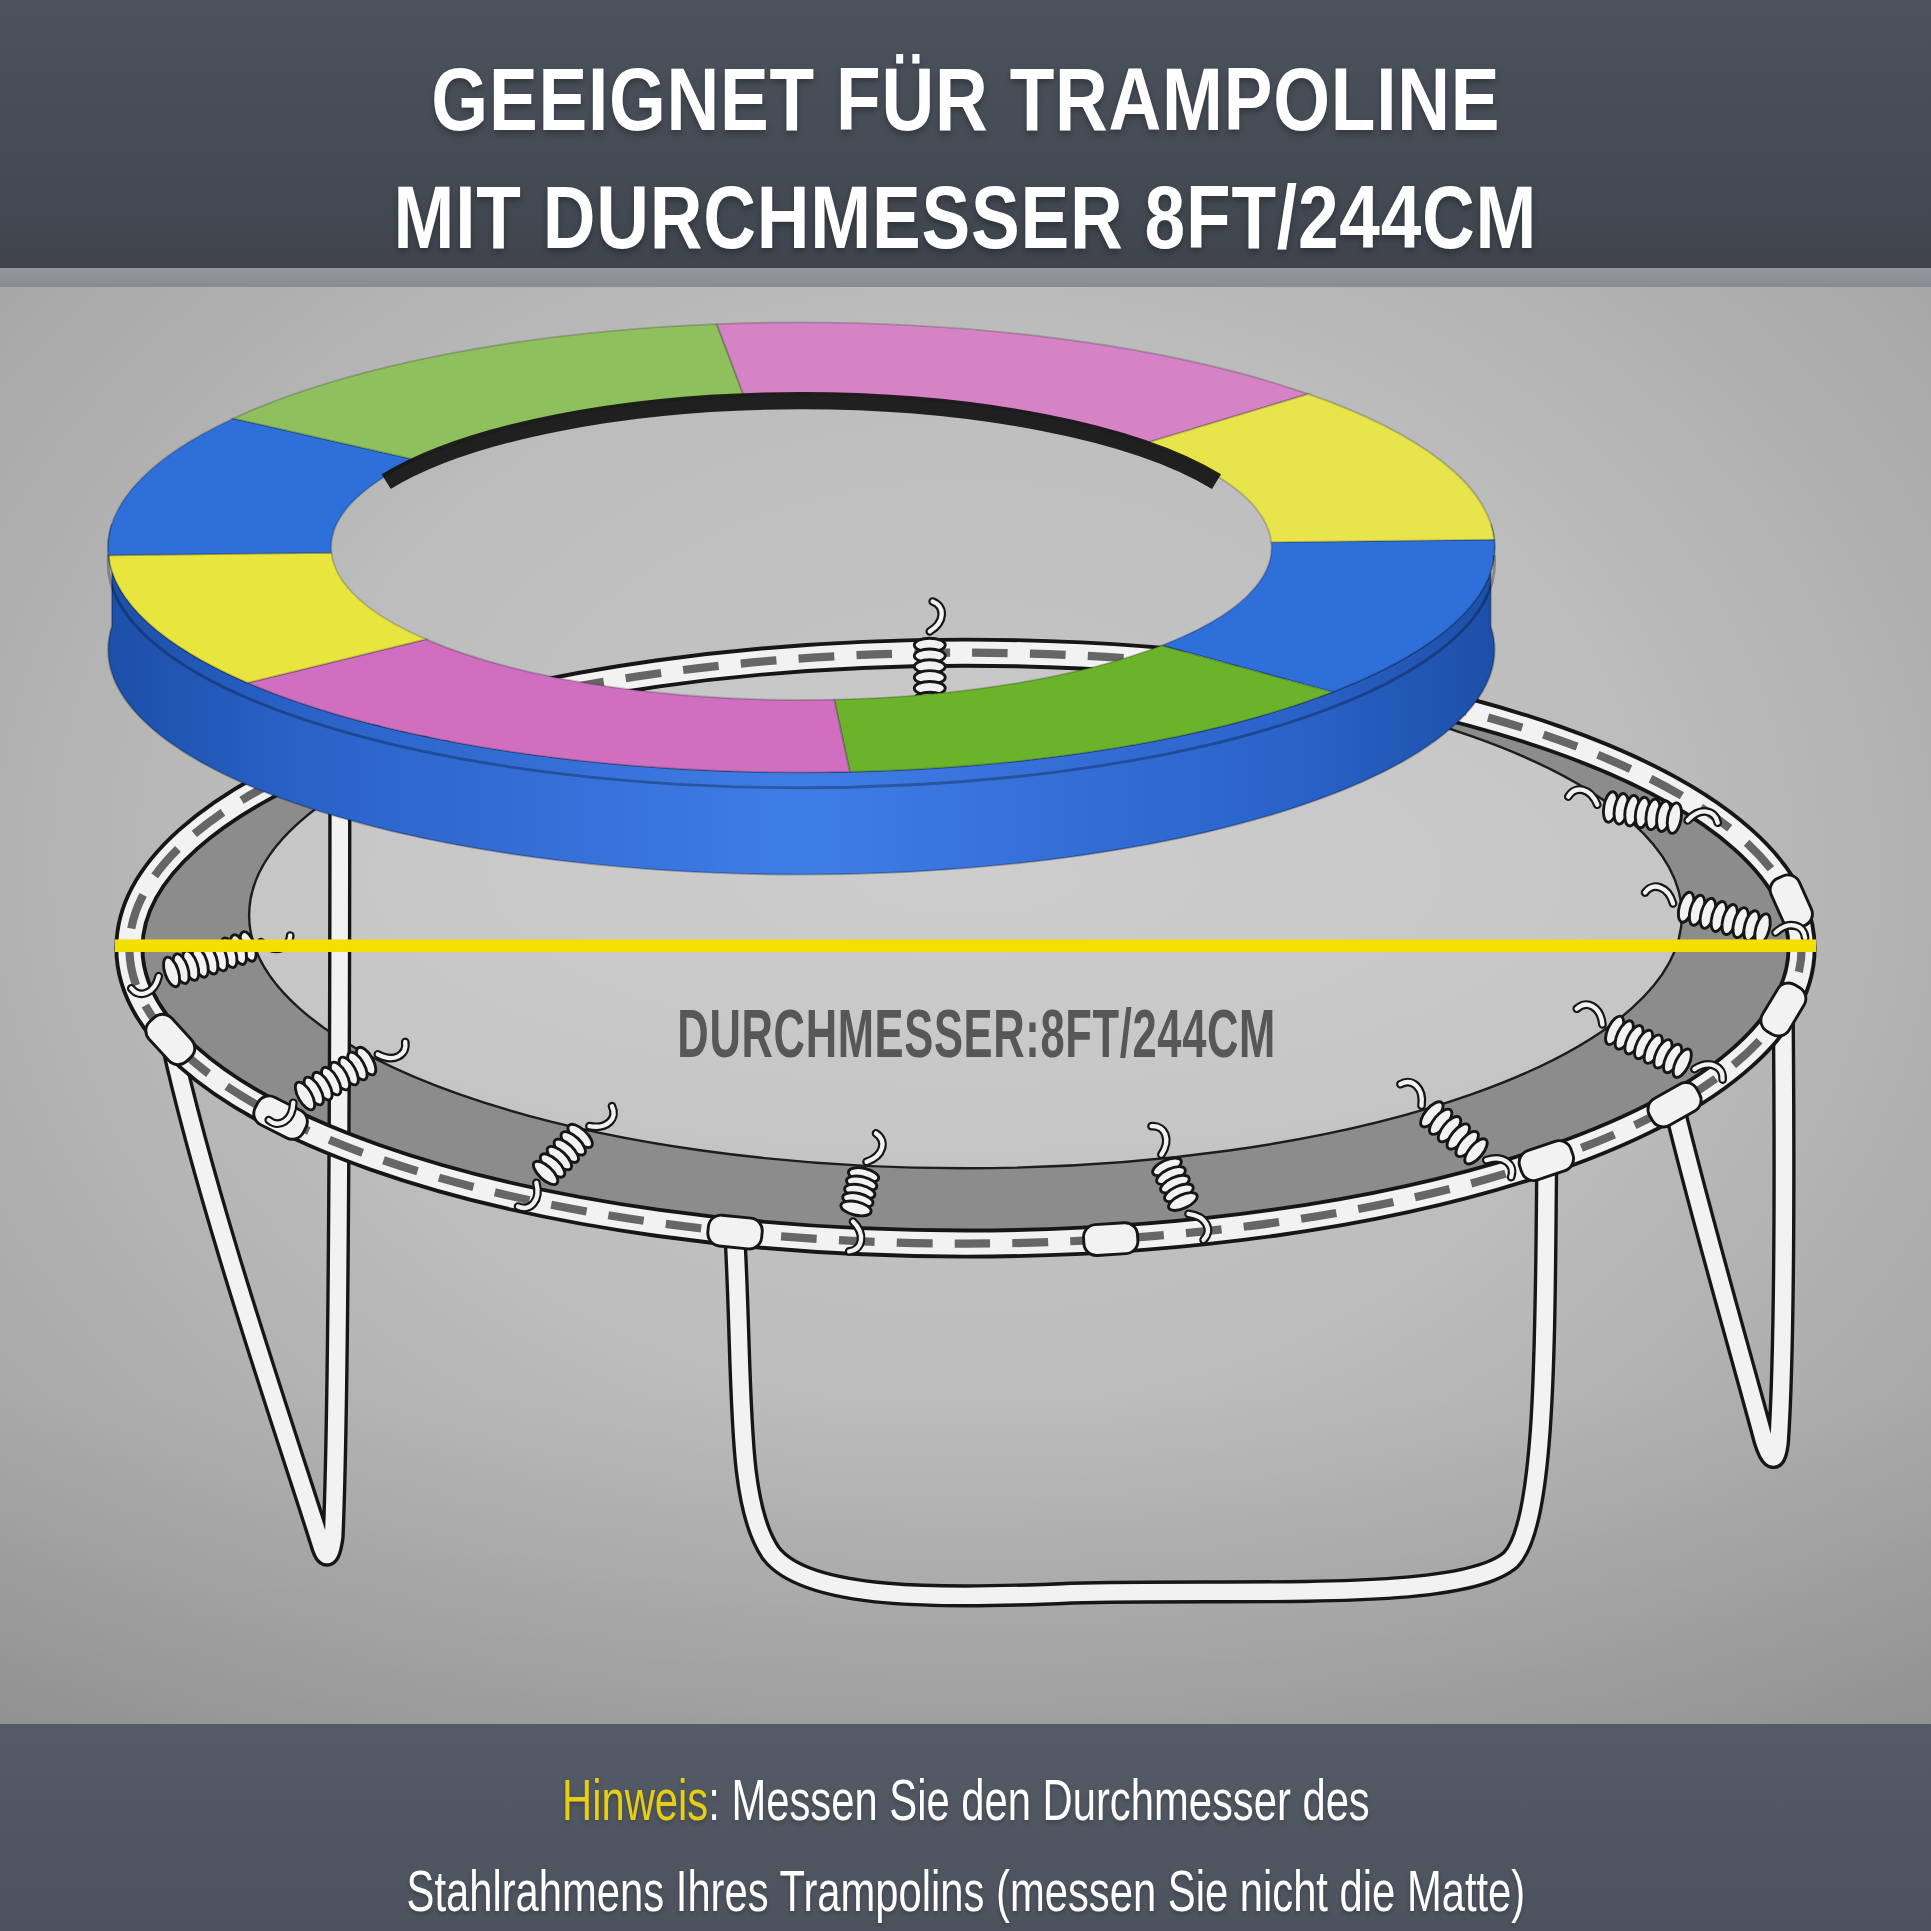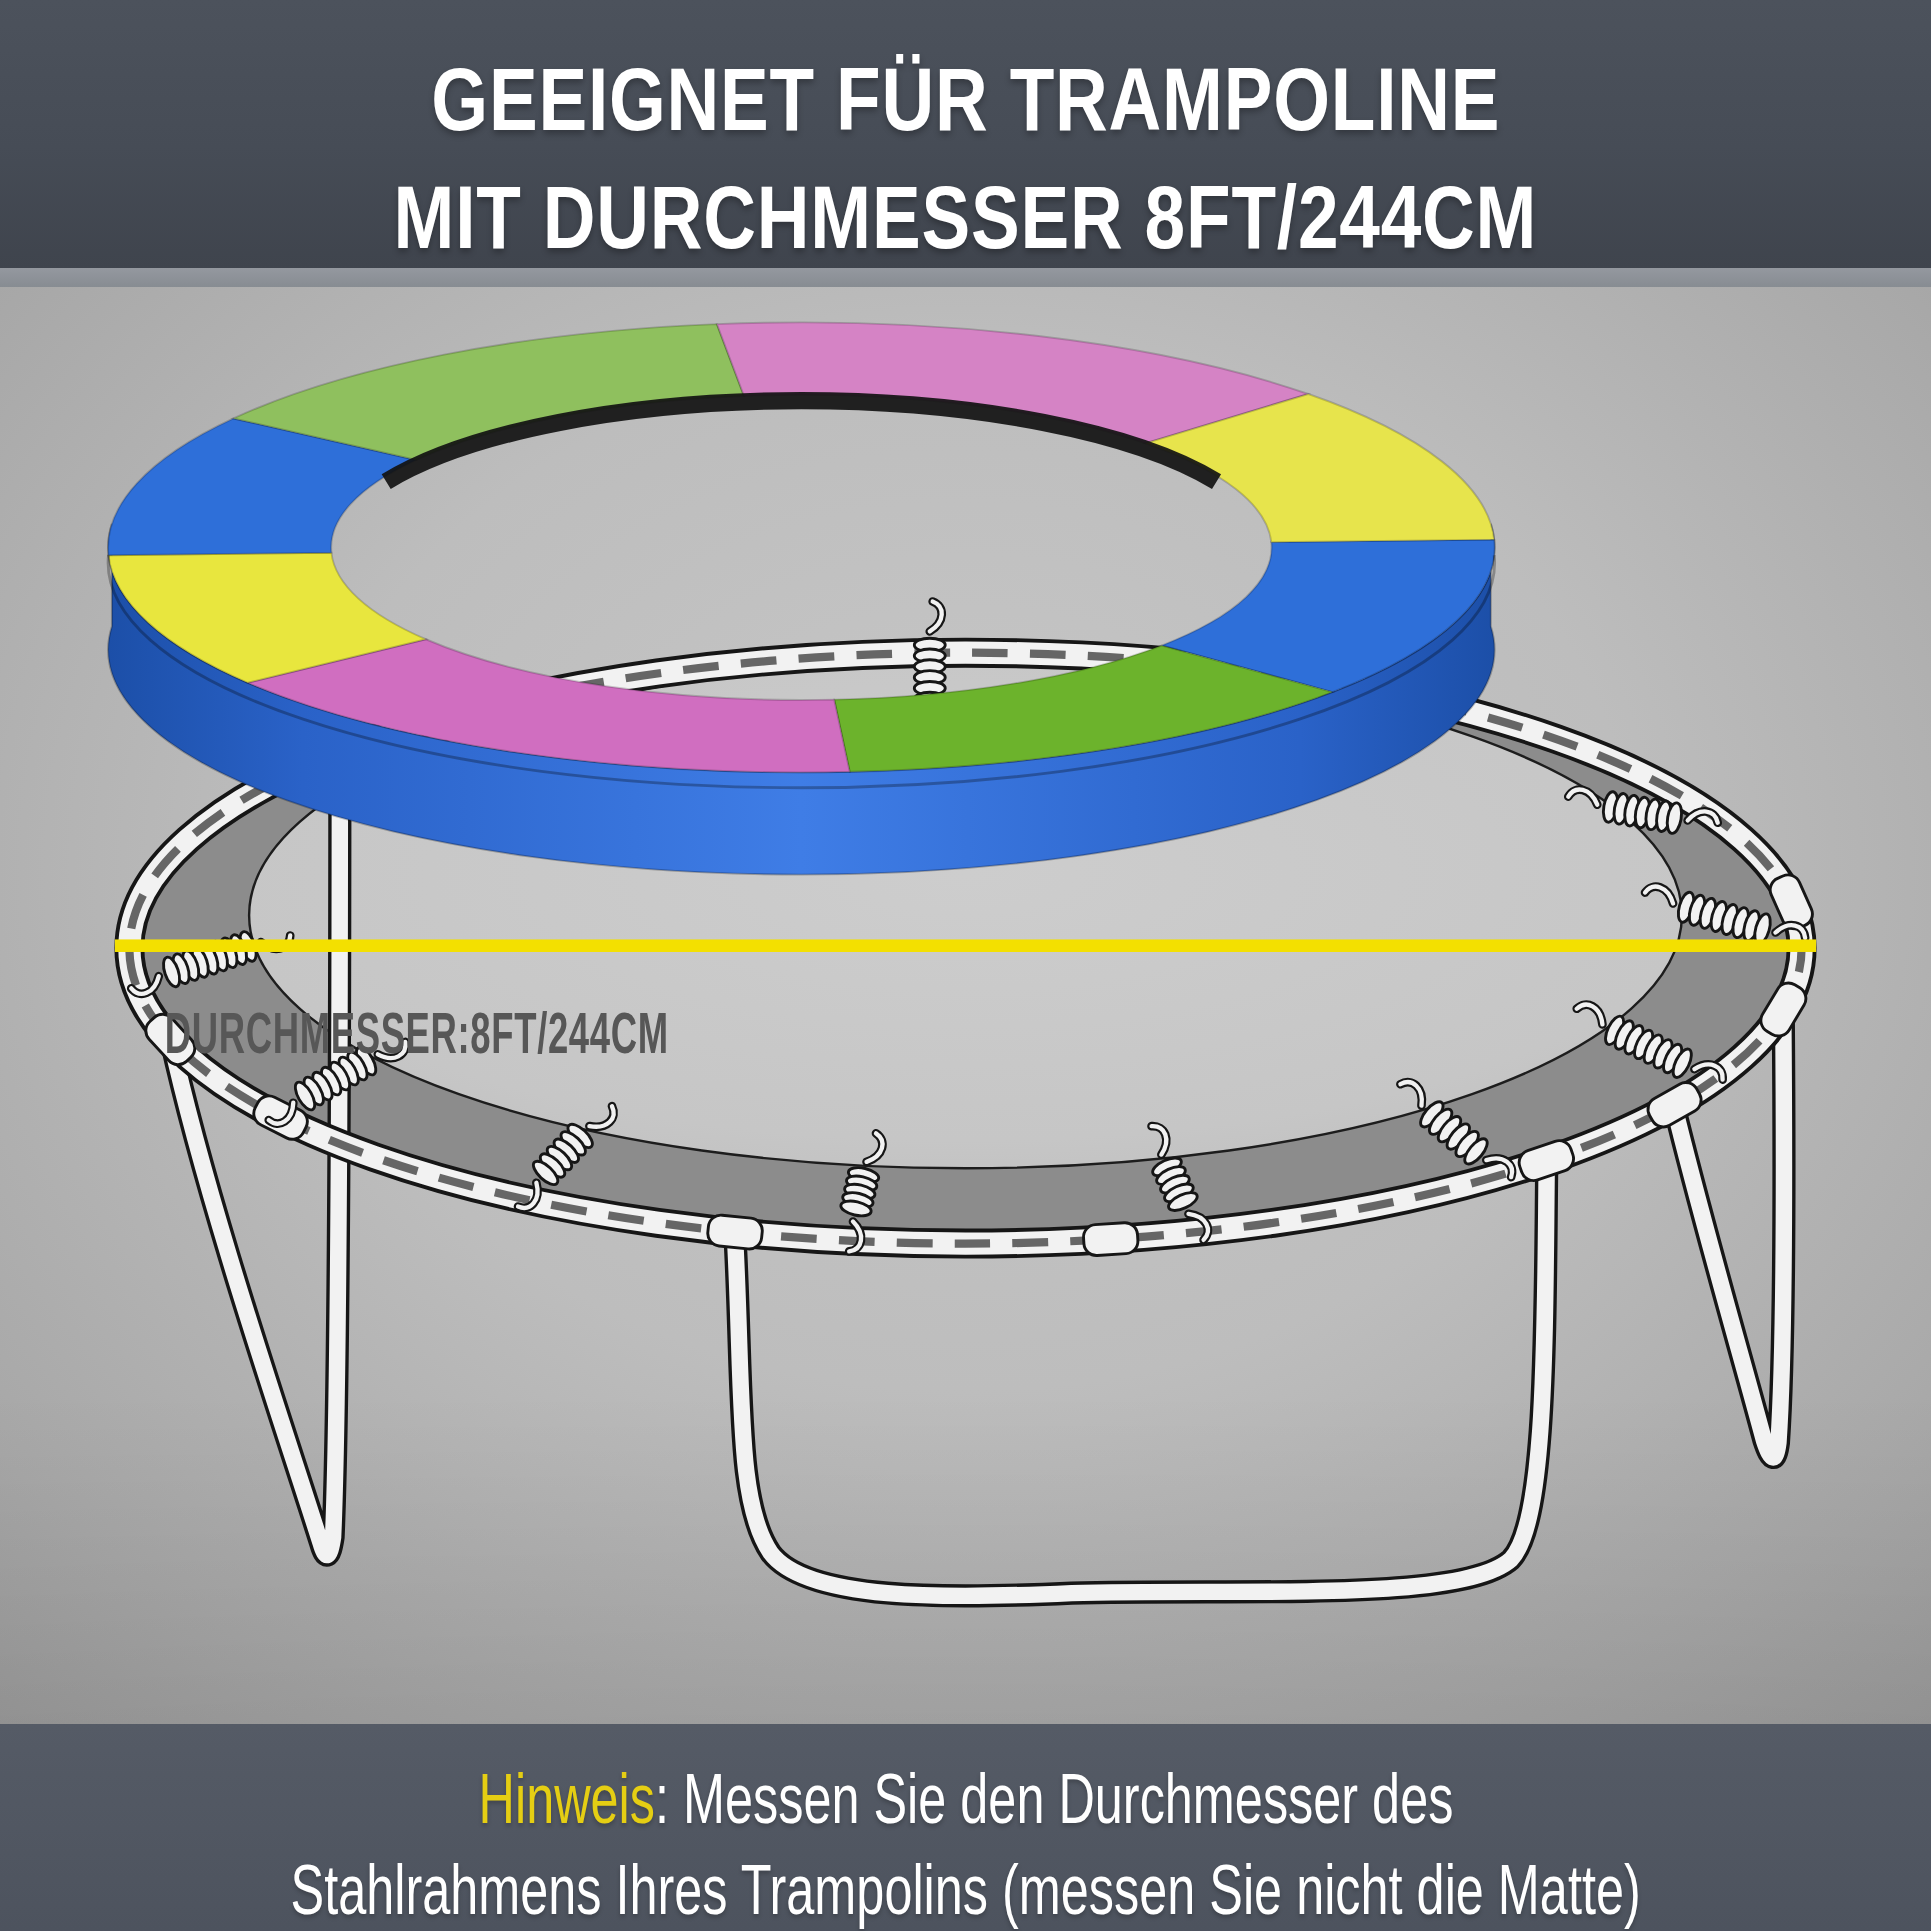--- a/index.html
+++ b/index.html
@@ -31,27 +31,27 @@
     position:absolute;left:0;right:0;text-align:center;
     color:#ffffff;font-weight:bold;font-size:89px;line-height:95px;
     white-space:nowrap;
     text-shadow:0 3.9px 6.8px rgba(0,0,0,0.28);
   }
   .hdr-line span{display:inline-block;transform:scaleX(0.82);transform-origin:50% 50%;letter-spacing:1px;}
   #hdr1{top:52px;}
   #hdr2{top:170px;}
   .illus{position:absolute;inset:0;}
   .measure-label{
-    position:absolute;left:0;right:0;top:987px;text-align:left;
-    color:#575757;font-weight:bold;font-size:57px;line-height:93px;white-space:nowrap;margin-left:23px;
+    position:absolute;left:0;right:0;top:987px;text-align:center;
+    color:#575757;font-weight:bold;font-size:68px;line-height:93px;white-space:nowrap;margin-left:23px;
   }
   .measure-label span{display:inline-block;transform:scaleX(0.64);transform-origin:50% 50%;letter-spacing:1px;}
   .ftr-line{
     position:absolute;left:0;right:0;text-align:center;
-    color:#ffffff;font-size:70px;line-height:89px;white-space:nowrap;
+    color:#ffffff;font-size:58px;line-height:89px;white-space:nowrap;
     text-shadow:0 2.9px 4.8px rgba(0,0,0,0.22);
   }
   .ftr-line .shrink{display:inline-block;transform:scaleX(0.72);transform-origin:50% 50%;}
   #ftr1{top:1755px;}
   #ftr2{top:1846px;}
 </style>
 </head>
 <body>
 
 <div class="stage">

